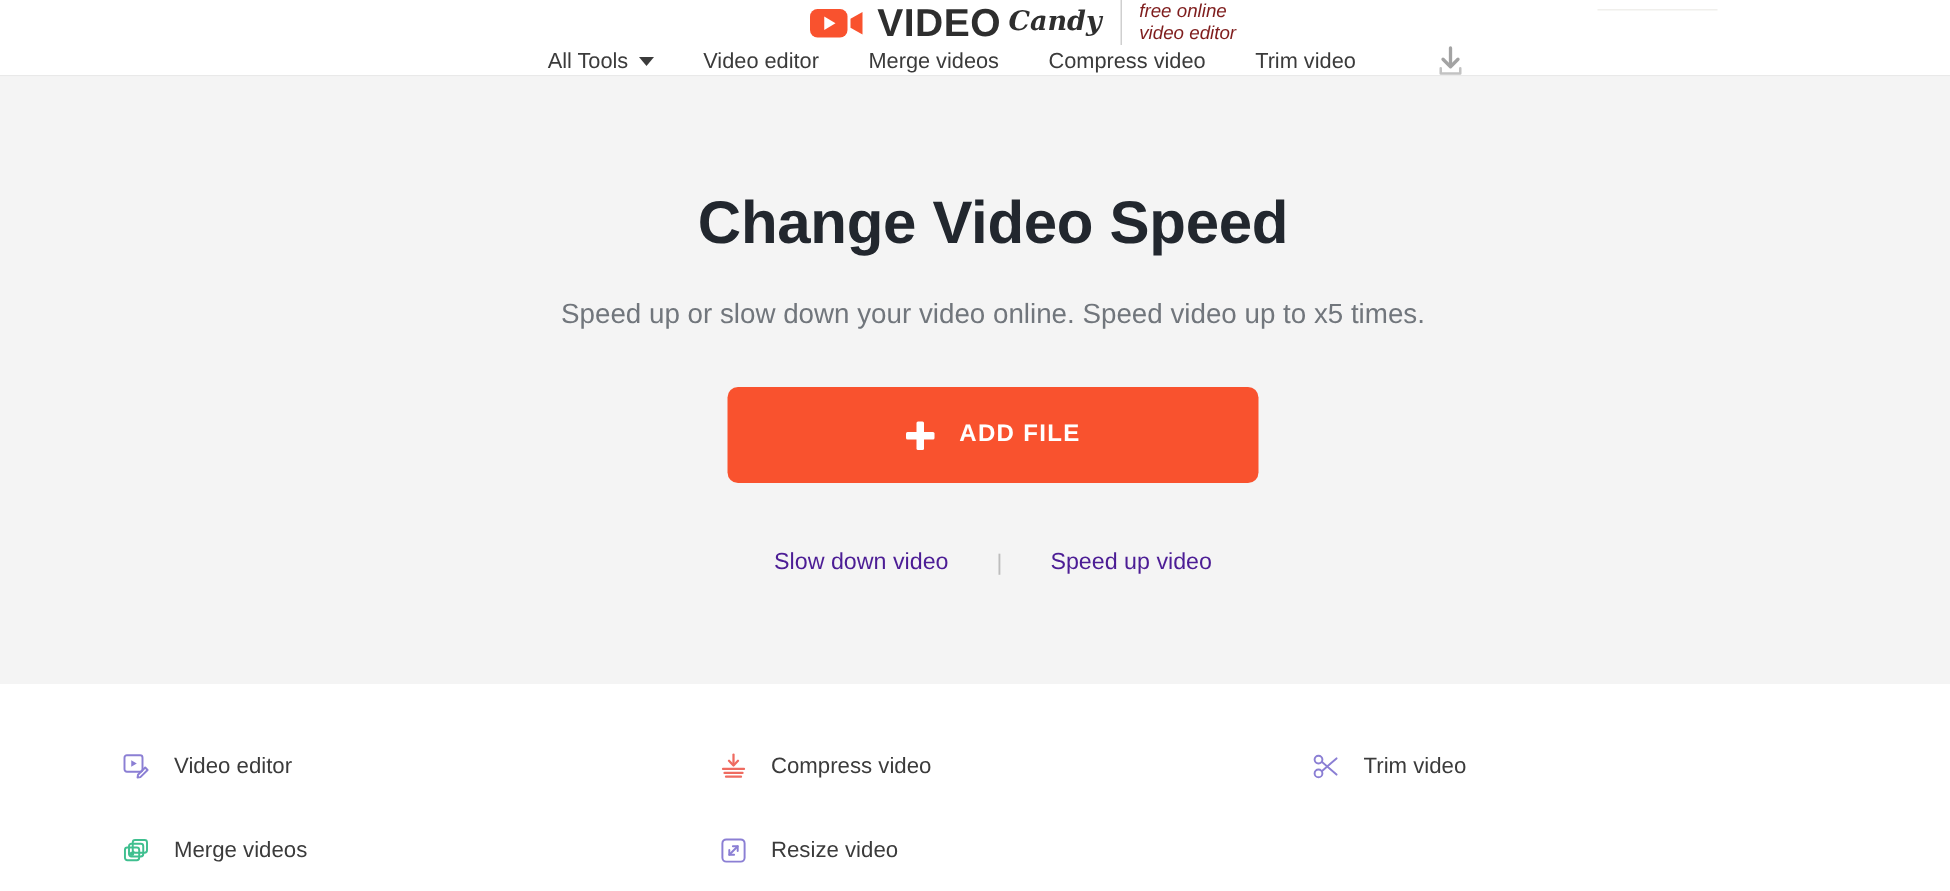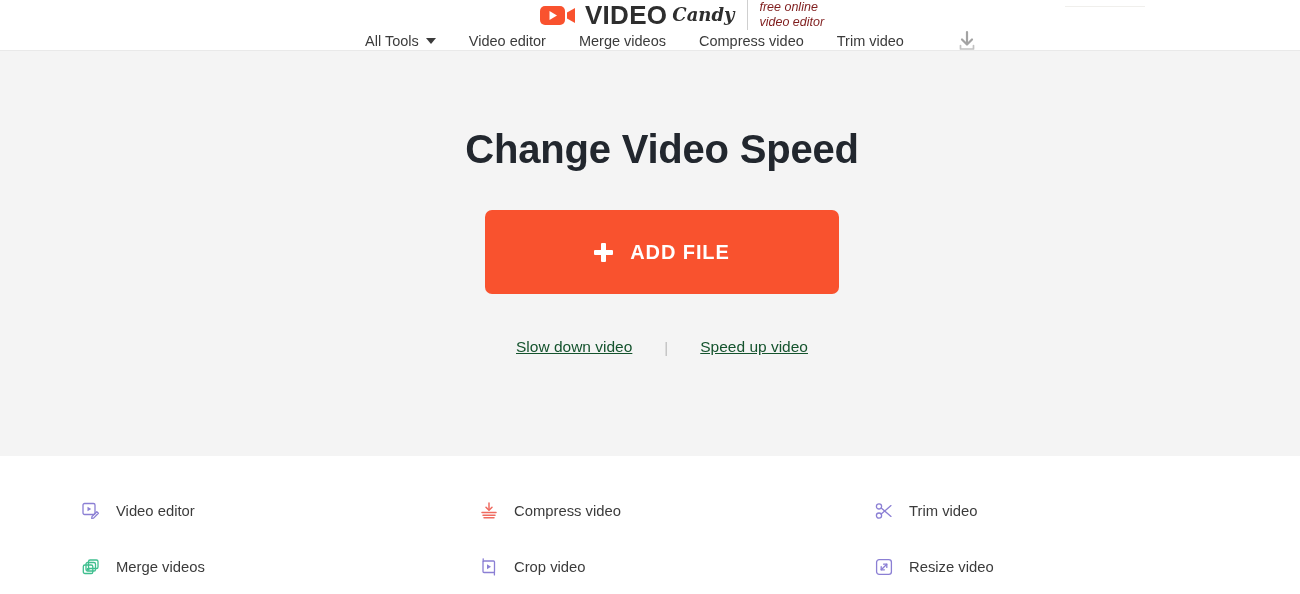--- a/index.html
+++ b/index.html
@@ -118,26 +118,26 @@
     font-size: 18.5px;
     color: #71767c;
     font-weight: 400;
   }
   .add-file-btn {
     display: inline-flex;
     align-items: center;
     justify-content: center;
     margin-top: 38px;
     width: 354px;
-    height: 84px;
+    height: 64px;
     background: #f9522e;
     border: none;
     border-radius: 7px;
     color: #ffffff;
-    font-size: 20px;
+    font-size: 16px;
     font-weight: 800;
     letter-spacing: 0.9px;
     font-family: "Liberation Sans", sans-serif;
     cursor: pointer;
   }
   .plus {
     display: inline-block;
     position: relative;
     width: 19px;
     height: 19px;
@@ -153,22 +153,21 @@
   .plus::after  { top: 7px; left: 0; height: 5px; width: 19px; }
 
   .sub-links {
     margin-top: 44px;
     display: flex;
     align-items: center;
     justify-content: center;
   }
   .sub-link {
     font-size: 15.5px;
-    color: #14532d;
-    text-decoration: underline;
+    color: #4c1d95;
     cursor: pointer;
   }
   .sub-sep {
     color: #bdbdbd;
     margin: 0 32px;
     font-size: 15px;
   }
 
   
   .tools {
@@ -231,20 +230,21 @@
     <svg class="download-btn" viewBox="0 0 22 22">
       <path d="M11 2 L11 13" stroke="#a3a3a3" stroke-width="2.2" fill="none" stroke-linecap="round"></path>
       <path d="M6 9.5 L11 14.5 L16 9.5" stroke="#a3a3a3" stroke-width="2.2" fill="none" stroke-linecap="round" stroke-linejoin="round"></path>
       <path d="M4.5 15.5 L4.5 19 L17.5 19 L17.5 15.5" stroke="#c2c2c2" stroke-width="1.7" fill="none" stroke-linecap="round" stroke-linejoin="round"></path>
     </svg>
   </nav>
 </div>
 
 <section class="hero">
   <h1>Change Video Speed</h1>
+  <p class="subtitle">Speed up or slow down your video online. Speed video up to x5 times.</p>
 
   <button class="add-file-btn">
     <span class="plus"></span>
     <span>ADD FILE</span>
   </button>
 
   <div class="sub-links">
     <span class="sub-link">Slow down video</span>
     <span class="sub-sep">|</span>
     <span class="sub-link">Speed up video</span>
@@ -287,29 +287,20 @@
     <div class="tool">
       <svg class="tool-icon" viewBox="0 0 18 18">
         <rect x="6.5" y="2" width="9.5" height="8.5" rx="1.6" fill="none" stroke="#3fbf8f" stroke-width="1.3"></rect>
         <rect x="4" y="4.5" width="9.5" height="8.5" rx="1.6" fill="none" stroke="#3fbf8f" stroke-width="1.3"></rect>
         <rect x="1.3" y="7" width="9.5" height="8.5" rx="1.6" fill="none" stroke="#3fbf8f" stroke-width="1.3"></rect>
         <circle cx="6" cy="11.2" r="1.5" fill="#3fbf8f"></circle>
       </svg>
       <span class="tool-label">Merge videos</span>
     </div>
 
-    <div class="tool">
-      <svg class="tool-icon" viewBox="0 0 18 18">
-        <rect x="3" y="3" width="11.5" height="11.5" rx="1" fill="none" stroke="#8b7fd4" stroke-width="1.3"></rect>
-        <path d="M3.2 0.8 L3.2 3.4" stroke="#8b7fd4" stroke-width="1.3" stroke-linecap="round"></path>
-        <path d="M14.4 14.2 L14.4 16.9" stroke="#8b7fd4" stroke-width="1.3" stroke-linecap="round"></path>
-        <path d="M7 6.3 L11 8.8 L7 11.3 Z" fill="#8b7fd4"></path>
-      </svg>
-      <span class="tool-label">Crop video</span>
-    </div>
 
     <div class="tool">
       <svg class="tool-icon" viewBox="0 0 18 18">
         <rect x="1.6" y="1.6" width="14.8" height="14.8" rx="2.6" fill="none" stroke="#8b7fd4" stroke-width="1.3"></rect>
         <path d="M11.8 6.2 L6.2 11.8" stroke="#8b7fd4" stroke-width="1.3" stroke-linecap="round"></path>
         <path d="M8.6 6.2 L11.8 6.2 L11.8 9.4" stroke="#8b7fd4" stroke-width="1.3" fill="none" stroke-linecap="round" stroke-linejoin="round"></path>
         <path d="M9.4 11.8 L6.2 11.8 L6.2 8.6" stroke="#8b7fd4" stroke-width="1.3" fill="none" stroke-linecap="round" stroke-linejoin="round"></path>
       </svg>
       <span class="tool-label">Resize video</span>
     </div>

